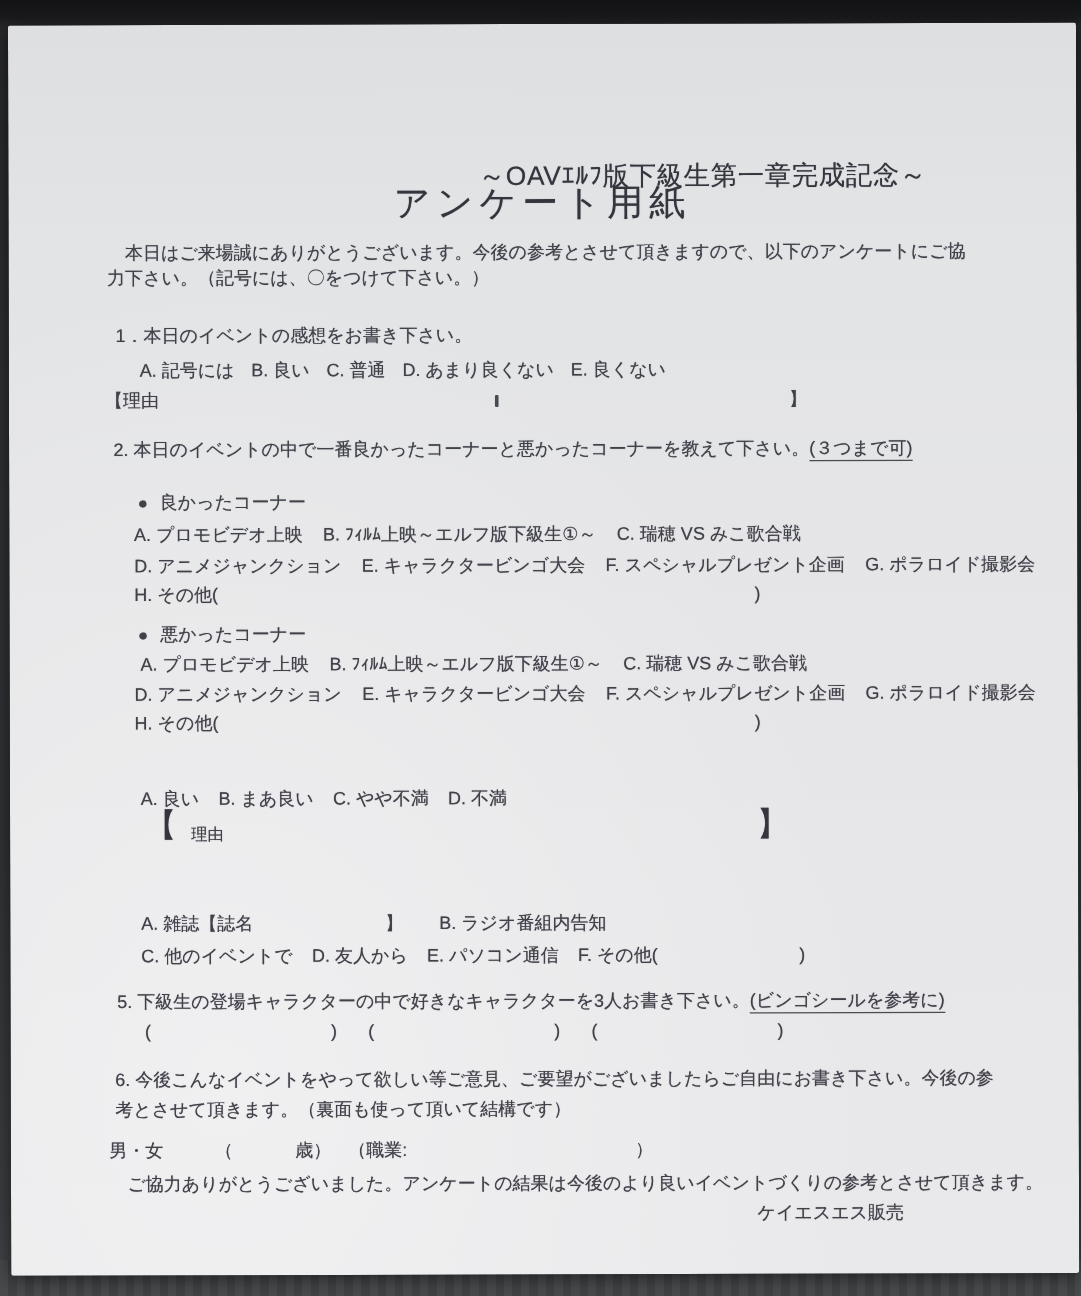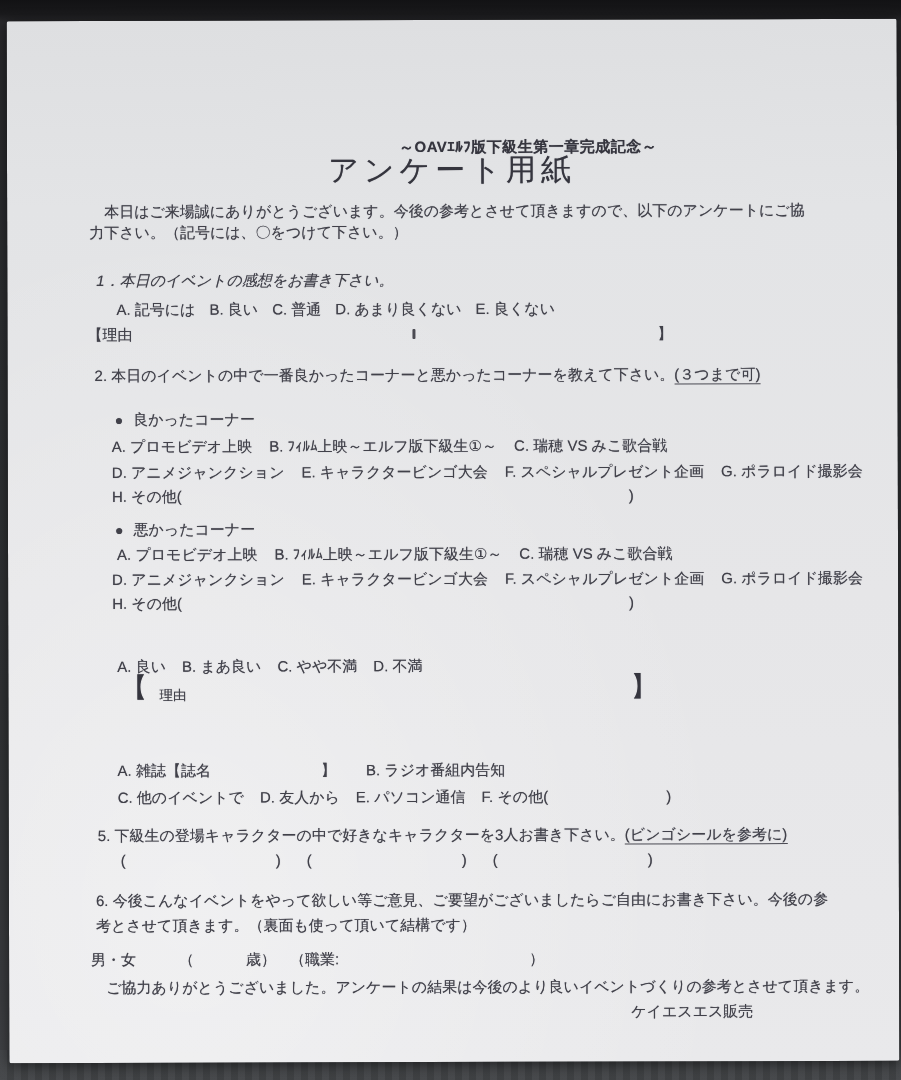--- a/index.html
+++ b/index.html
@@ -25,25 +25,25 @@
     color:#41414a;
   }
   .ln{position:absolute;font-size:15px;line-height:19px;white-space:nowrap;
       text-shadow:0 0 0.7px rgba(62,62,72,0.65);}
   .wrap{white-space:normal;}
   .row{display:flex;align-items:baseline;}
   .sp{display:inline-block;}
   .u{border-bottom:1.5px solid #4a4a53;padding-bottom:1px;}
 
   .t-event{left:147px;top:100px;font-size:33px;font-weight:600;letter-spacing:2px;color:#35353e;}
-  .t-sub{left:392px;top:117px;font-size:15px;font-weight:700;letter-spacing:0.5px;color:#35353e;}
+  .t-sub{left:392px;top:117px;font-size:22px;font-weight:400;letter-spacing:0.5px;color:#35353e;}
   .t-form{left:0;top:140px;width:890px;text-align:center;font-size:30px;font-weight:500;letter-spacing:5px;color:#35353e;}
   .t-intro{left:82px;top:181px;width:726px;line-height:20.5px;}
 
-  .q1-label{left:89px;top:250px;font-style:italic;}
+  .q1-label{left:89px;top:250px;}
   .q1-opts{left:109px;top:279px;gap:14px;}
   .q1-reason{left:80px;top:304px;width:585px;}
   .q1-reason .close{position:absolute;right:0;top:0;}
   .stray{position:absolute;left:325px;top:5px;width:2.5px;height:10px;background:#4a4a52;border-radius:1px;}
 
   .q2-label{left:87px;top:345px;}
   .hdr-good{left:107px;top:389px;gap:10px;}
   .hdr-bad{left:107px;top:499px;gap:10px;}
   .bullet{font-size:14px;}
   .g-row1{left:104px;top:416px;gap:17px;}

